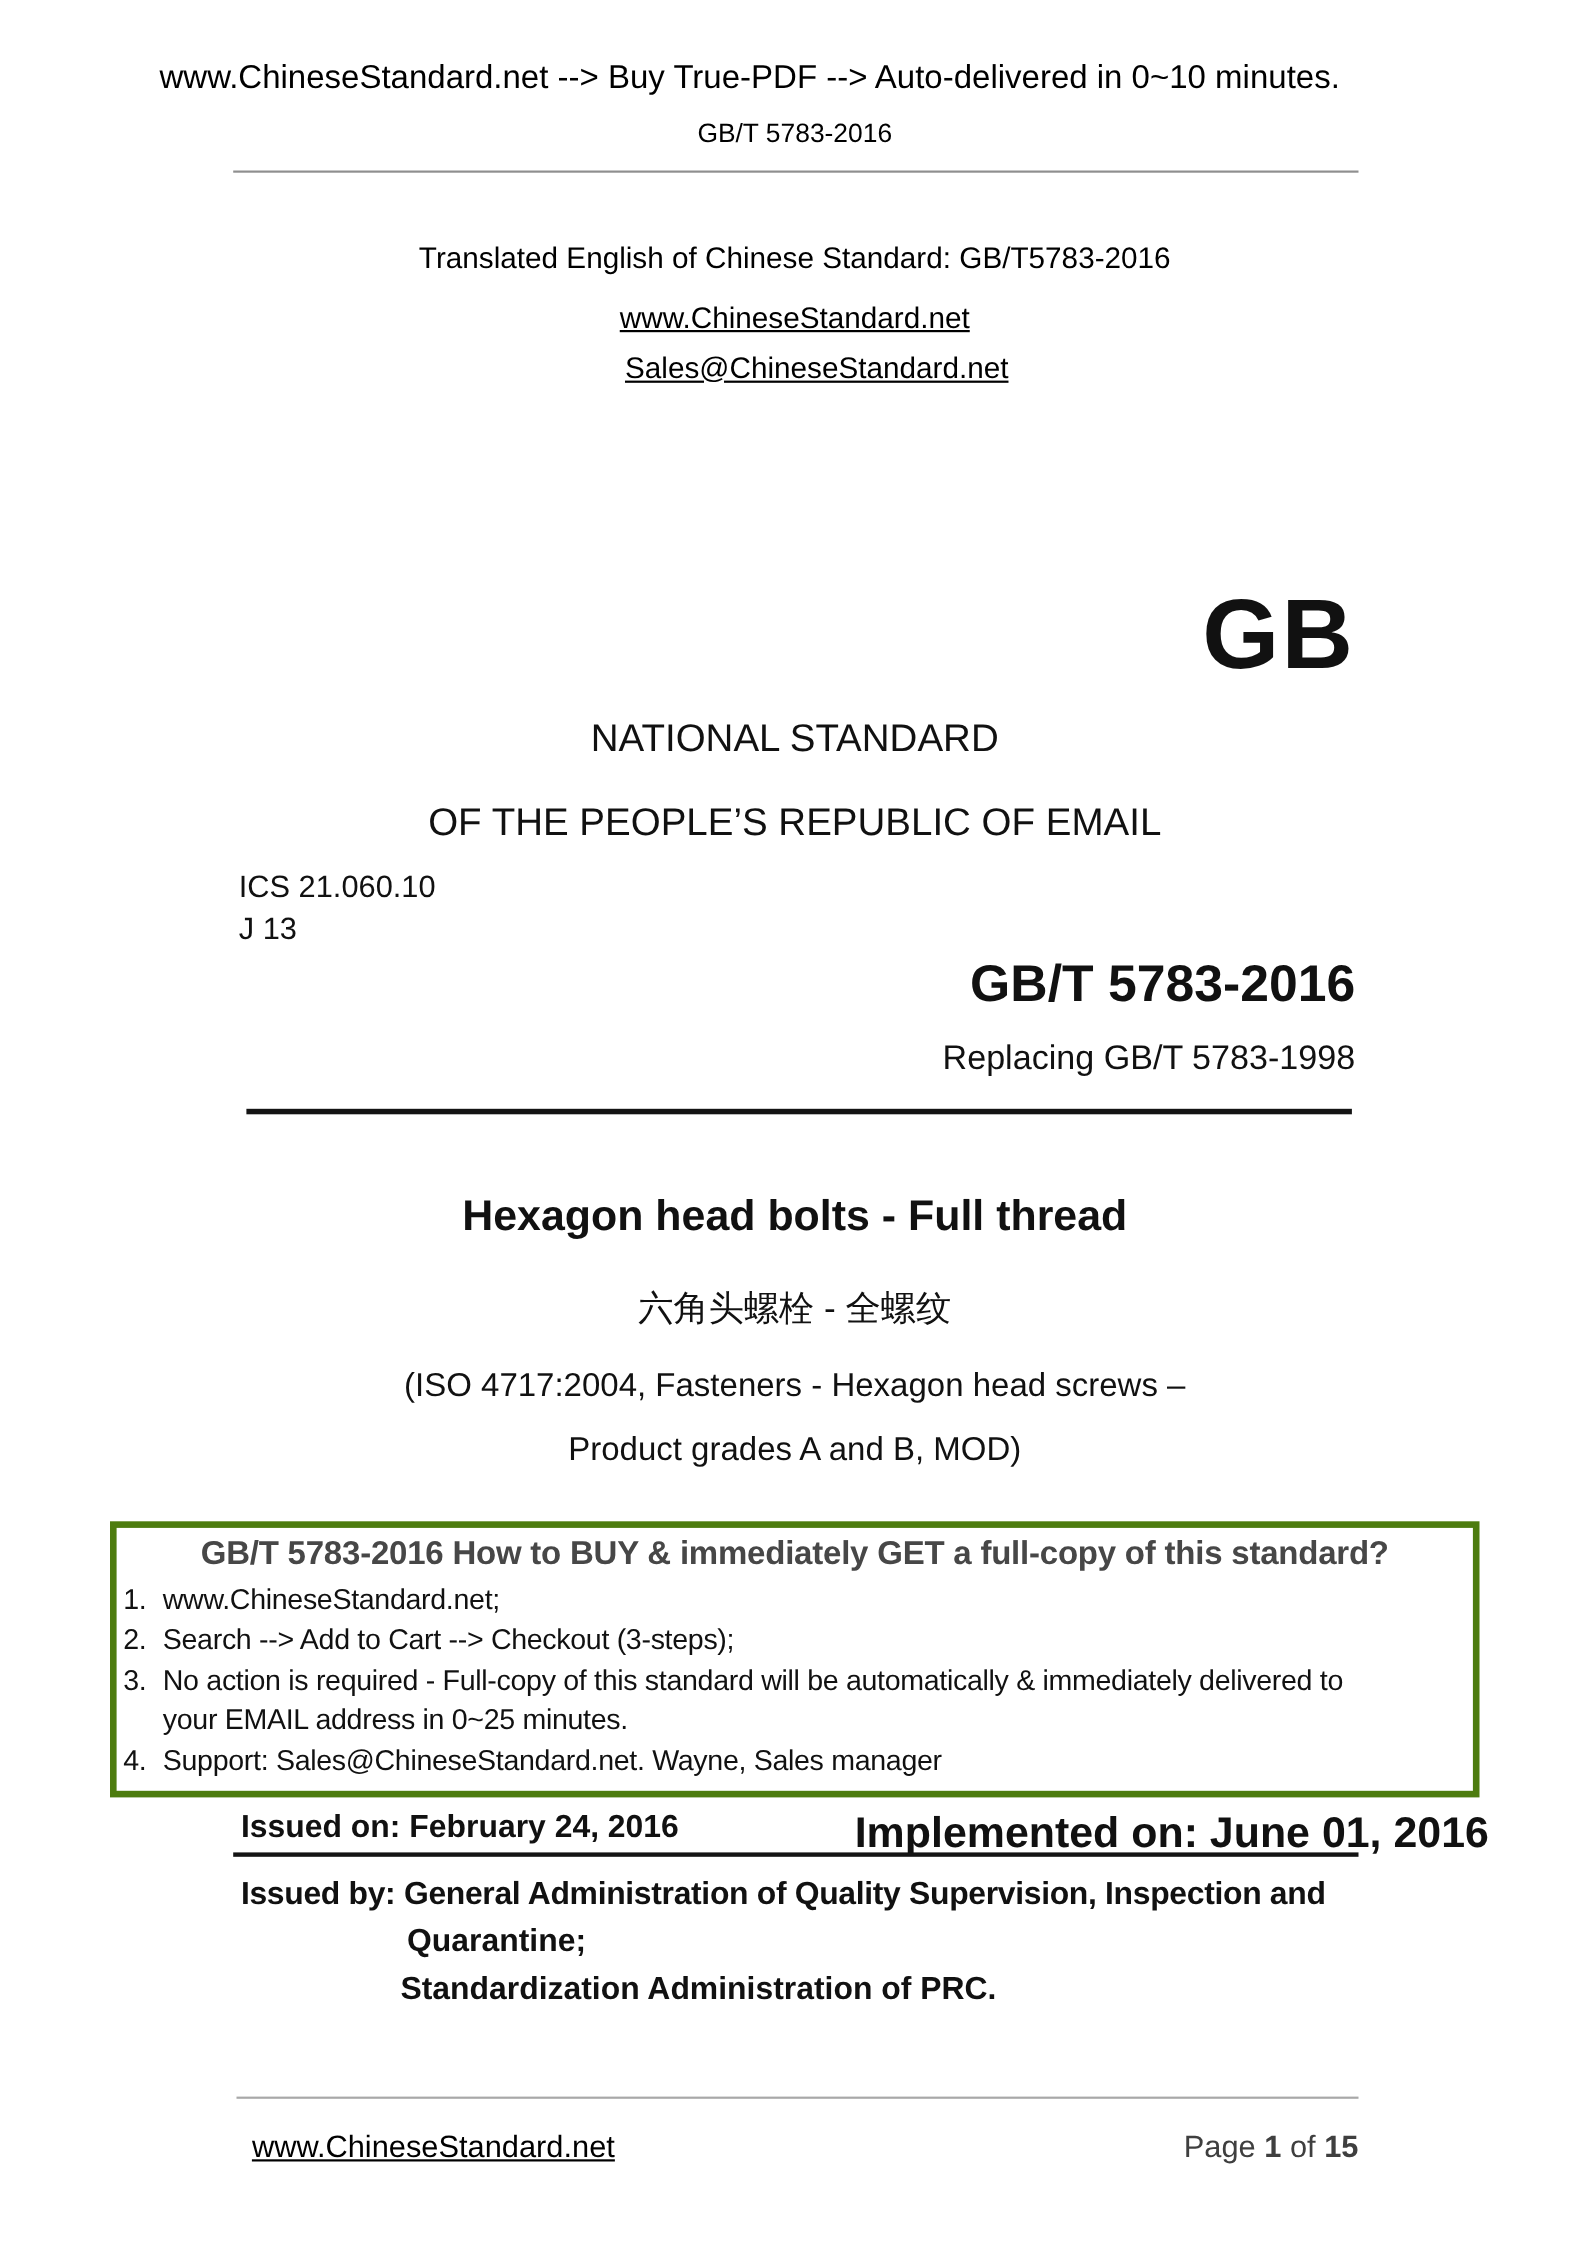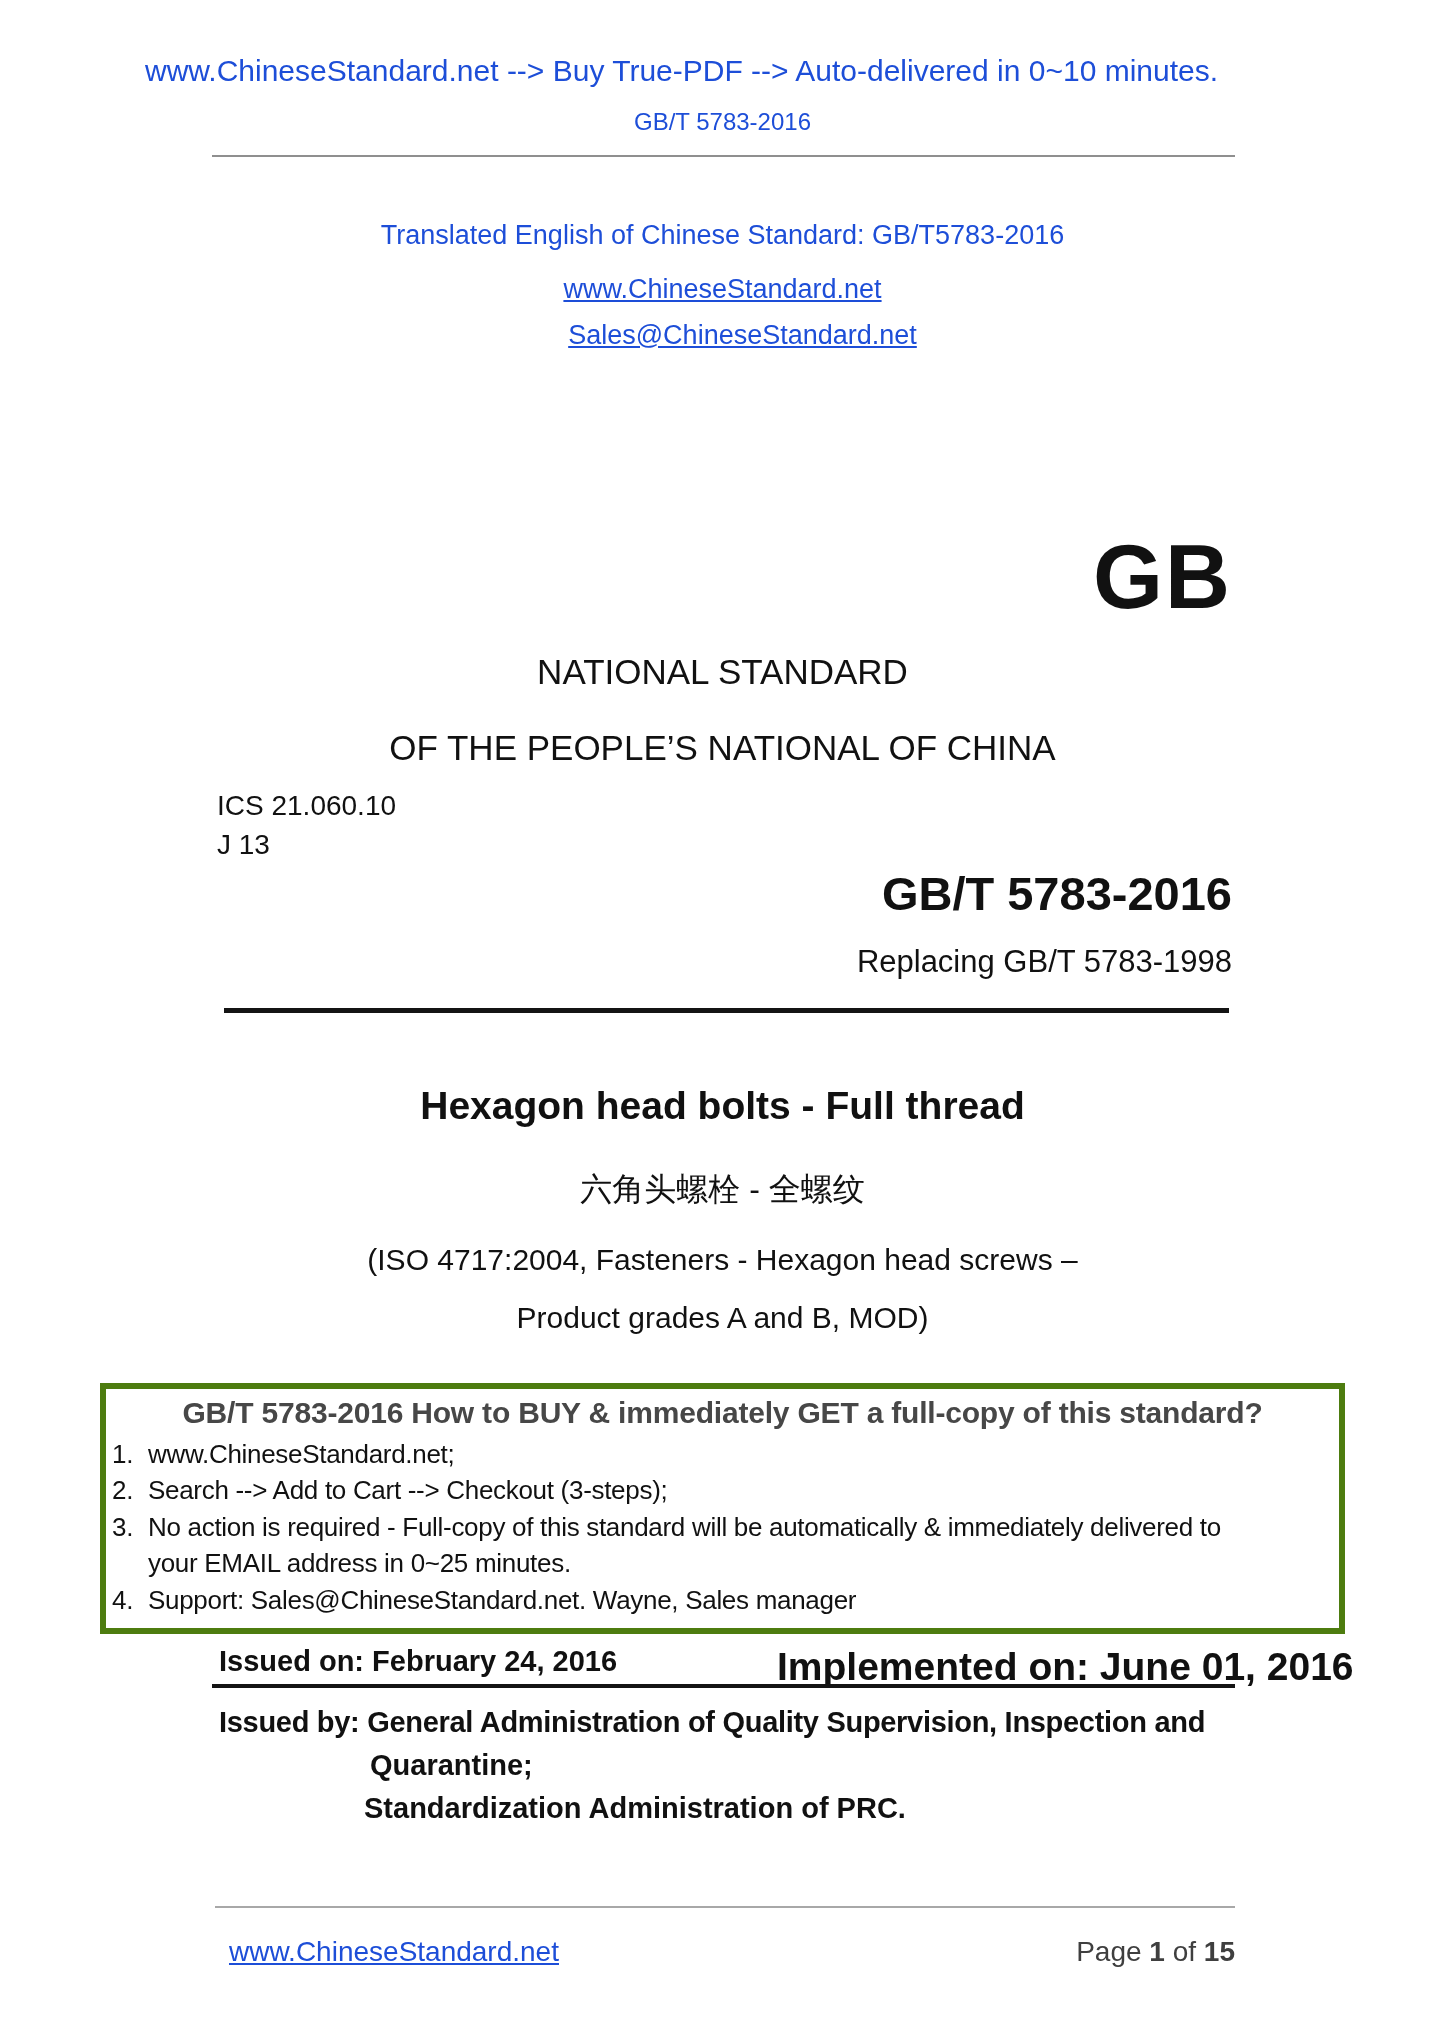--- a/index.html
+++ b/index.html
@@ -7,21 +7,21 @@
     position:relative;
     width:1445px;
     height:2044px;
     background:#ffffff;
     font-family:"Liberation Sans", sans-serif;
     color:#111;
     overflow:hidden;
   }
   .abs{position:absolute;}
   .center{left:0;width:100%;text-align:center;}
-  .muted{color:#1d4ed8;}
+  .muted{color:#000000;}
   .u{text-decoration:underline;}
   .b{font-weight:bold;}
   .nowrap{white-space:nowrap;}
 
   #hdr-line1{left:145px;top:54px;font-size:30px;}
   #hdr-line2{top:108px;font-size:24px;}
   #rule-top{left:212px;top:155px;width:1023px;height:2px;background:#8f8f8f;}
 
   #translated{top:220px;font-size:27px;}
   #site-link{top:274px;font-size:27px;}
@@ -75,21 +75,21 @@
   <div id="hdr-line1" class="abs muted nowrap">www.ChineseStandard.net --&gt; Buy True-PDF --&gt; Auto-delivered in 0~10 minutes.</div>
   <div id="hdr-line2" class="abs center muted">GB/T 5783-2016</div>
   <div id="rule-top" class="abs"></div>
 
   <div id="translated" class="abs center muted">Translated English of Chinese Standard: GB/T5783-2016</div>
   <div id="site-link" class="abs center muted"><span class="u">www.ChineseStandard.net</span></div>
   <div id="email-link" class="abs center muted"><span class="u">Sales@ChineseStandard.net</span></div>
 
   <div id="gb-logo" class="abs">GB</div>
   <div id="nat-1" class="abs center">NATIONAL STANDARD</div>
-  <div id="nat-2" class="abs center">OF THE PEOPLE’S NATIONAL OF CHINA</div>
+  <div id="nat-2" class="abs center">OF THE PEOPLE’S REPUBLIC OF EMAIL</div>
   <div id="ics" class="abs">ICS 21.060.10</div>
   <div id="j13" class="abs">J 13</div>
   <div id="code-big" class="abs nowrap">GB/T 5783-2016</div>
   <div id="replacing" class="abs nowrap">Replacing GB/T 5783-1998</div>
   <div id="rule-thick1" class="abs"></div>
 
   <div id="title-en" class="abs center">Hexagon head bolts - Full thread</div>
   <div id="title-zh" class="abs center">六角头螺栓 - 全螺纹</div>
   <div id="iso-1" class="abs center">(ISO 4717:2004, Fasteners - Hexagon head screws –</div>
   <div id="iso-2" class="abs center">Product grades A and B, MOD)</div>

